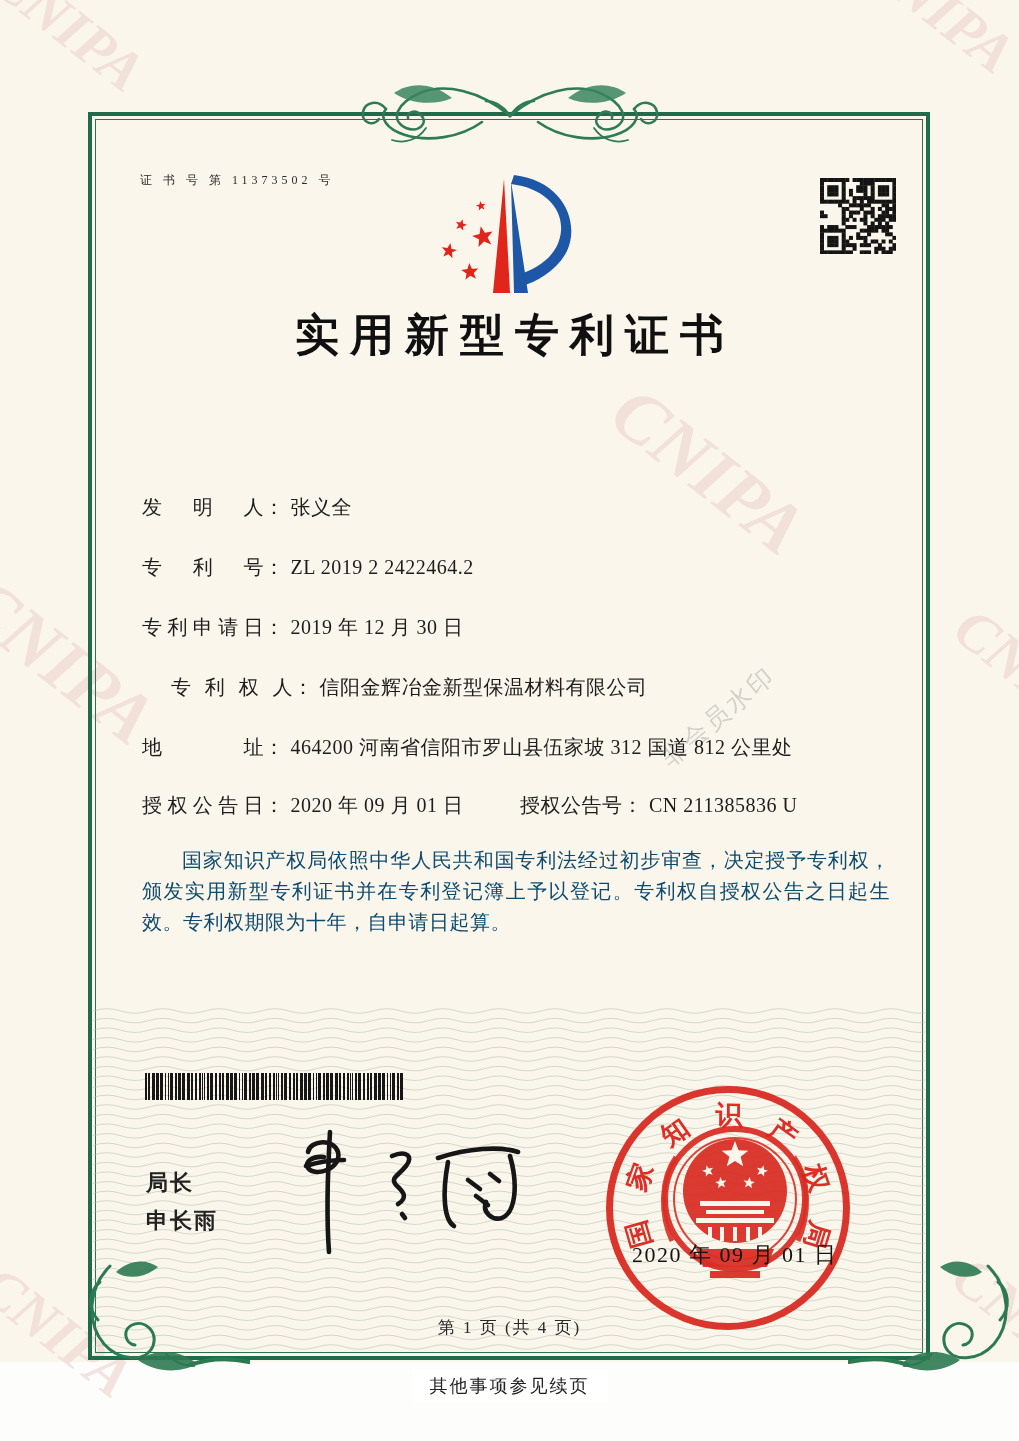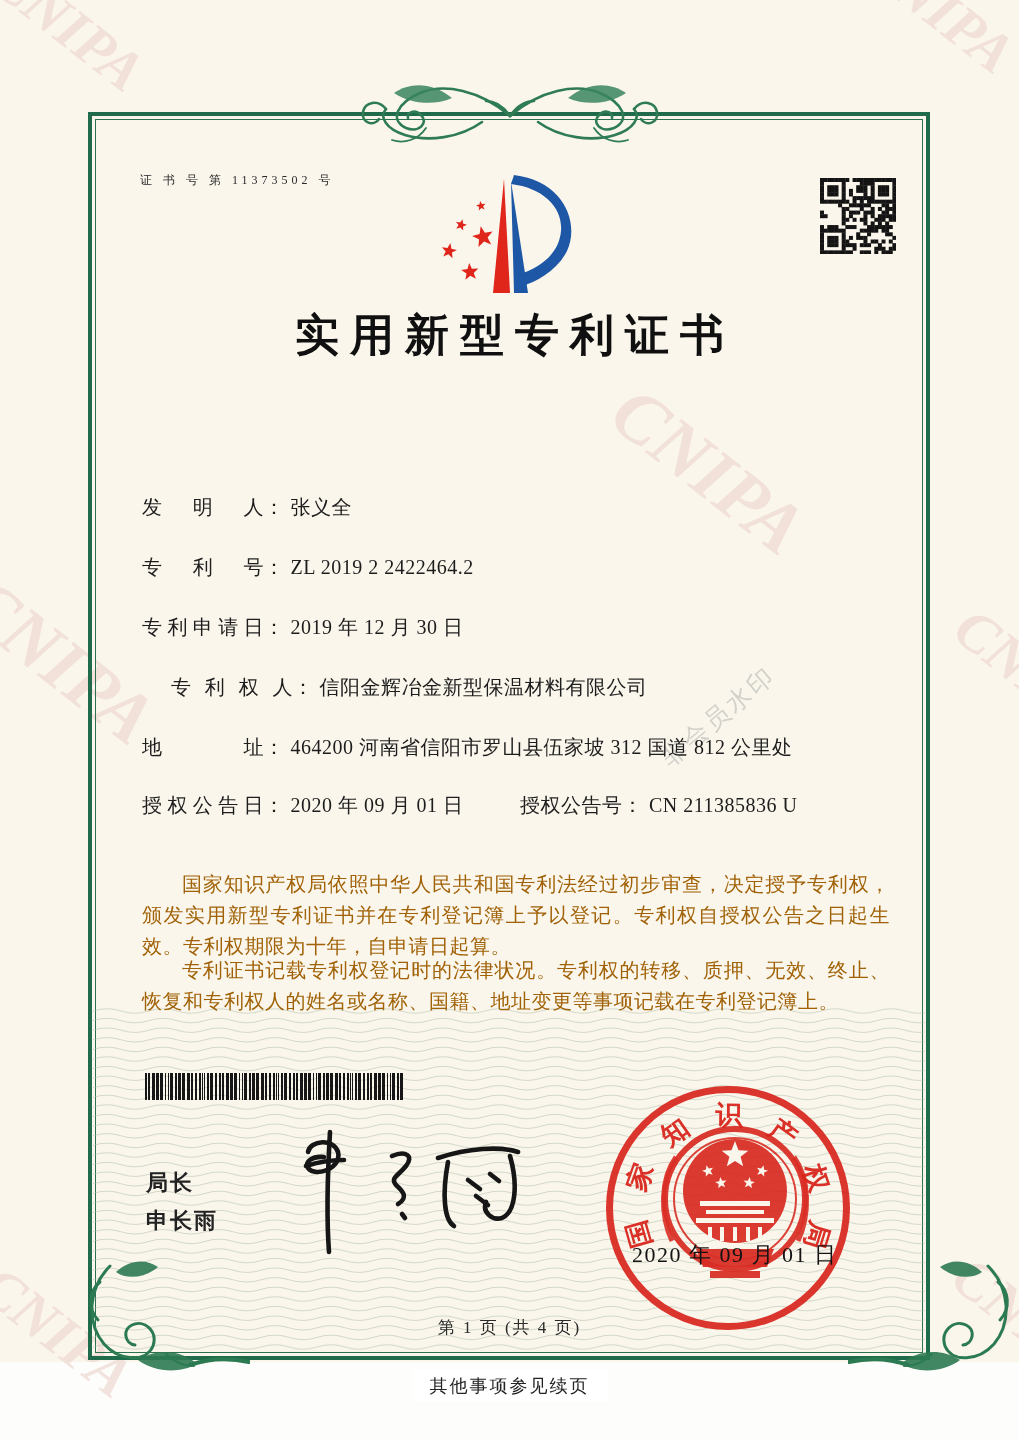--- a/index.html
+++ b/index.html
@@ -33,21 +33,21 @@
   #title{position:absolute; left:0; top:306px; width:1019px; text-align:center;
       font-size:44px; font-weight:700; letter-spacing:11px; padding-left:11px; box-sizing:border-box;
       color:#101010; z-index:5;}
   
   .frow{position:absolute; left:142px; font-size:20px; white-space:nowrap; z-index:5; color:#1d1d1d; letter-spacing:.5px;}
   .flabel{display:inline-block; width:122px; text-align:justify; text-align-last:justify;}
   .fcolon{display:inline-block; margin-right:6px;}
   .grant-no{position:absolute; left:378px; top:0;}
   
   .para{position:absolute; left:142px; width:748px; font-size:20px; line-height:31px;
-      text-align:justify; text-indent:2em; letter-spacing:.5px; color:#a16207; z-index:5;margin-top:24px;}
+      text-align:justify; text-indent:2em; letter-spacing:.5px; color:#0c4a6e; z-index:5;}
   
   #barcode-wrap{position:absolute; left:145px; top:1073px; z-index:5;}
   .officer{position:absolute; left:146px; font-family:"Liberation Sans","DejaVu Sans",sans-serif;
       font-weight:600; font-size:22px; color:#222; z-index:5; letter-spacing:2px;}
   #signature{position:absolute; left:268px; top:1126px; z-index:5;}
   
   #seal{position:absolute; left:606px; top:1086px; width:244px; height:244px; border-radius:50%;
       border:7px solid rgba(216,37,28,.92); box-sizing:border-box; z-index:6;}
   .seal-char{position:absolute; font-size:27px; font-weight:700; color:rgba(216,37,28,.95);
       font-family:"Liberation Serif",serif;}
@@ -428,21 +428,20 @@
     <span class="flabel">地址</span><span class="fcolon">：</span><span class="fvalue">464200 河南省信阳市罗山县伍家坡 312 国道 812 公里处</span>
   </div>
   <div class="frow" style="top:792px;">
     <span class="flabel">授权公告日</span><span class="fcolon">：</span><span class="fvalue">2020 年 09 月 01 日</span>
     <span class="grant-no">
       <span>授权公告号</span><span class="fcolon">：</span><span>CN 211385836 U</span>
     </span>
   </div>
 
   <div class="para" style="top:845px;">国家知识产权局依照中华人民共和国专利法经过初步审查，决定授予专利权，颁发实用新型专利证书并在专利登记簿上予以登记。专利权自授权公告之日起生效。专利权期限为十年，自申请日起算。</div>
-  <div class="para" style="top:931px;">专利证书记载专利权登记时的法律状况。专利权的转移、质押、无效、终止、恢复和专利权人的姓名或名称、国籍、地址变更等事项记载在专利登记簿上。</div>
 
   <div id="barcode-wrap">
     <svg id="barcode-svg" width="262" height="27">
         <rect x="0" y="0" width="2" height="27" fill="#161616"></rect>
         <rect x="3" y="0" width="2" height="27" fill="#161616"></rect>
         <rect x="7" y="0" width="3" height="27" fill="#161616"></rect>
         <rect x="11" y="0" width="3" height="27" fill="#161616"></rect>
         <rect x="15" y="0" width="3" height="27" fill="#161616"></rect>
         <rect x="20" y="0" width="1" height="27" fill="#161616"></rect>
         <rect x="23" y="0" width="1" height="27" fill="#161616"></rect>

